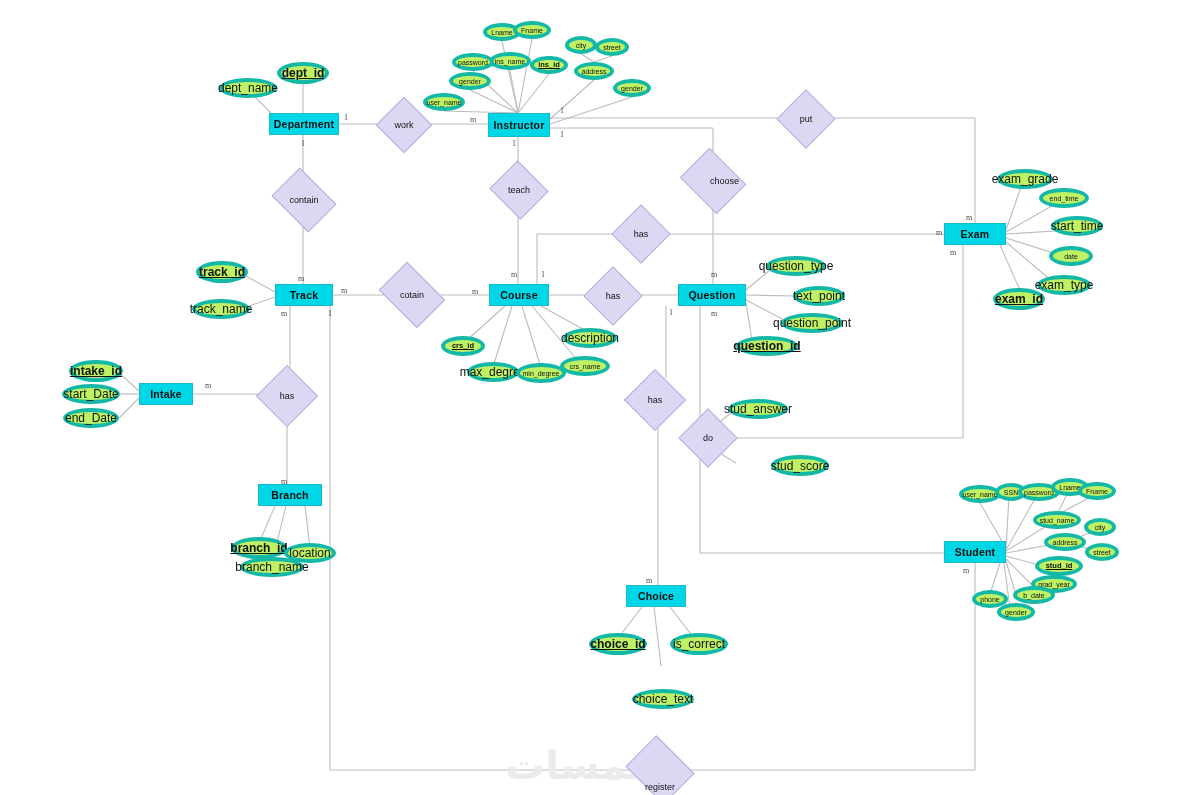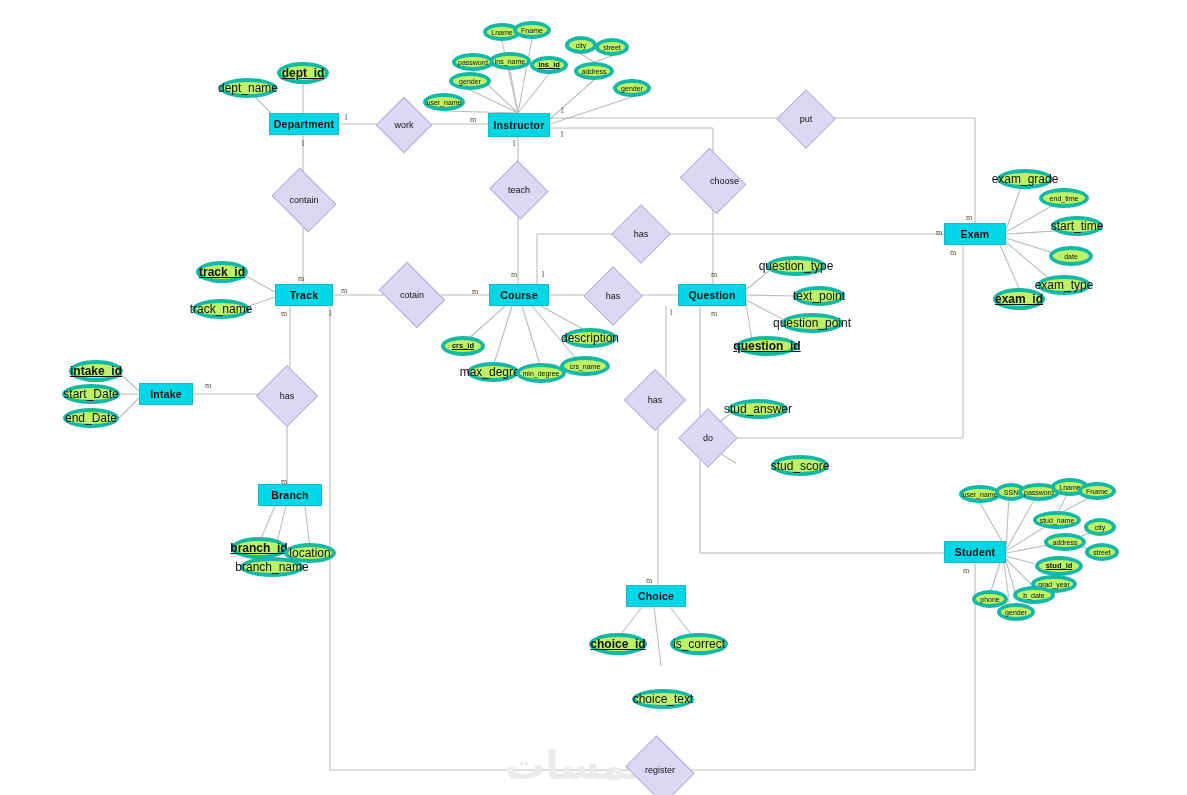--- a/index.html
+++ b/index.html
@@ -387,21 +387,21 @@
       <span class="lbl">has</span>
     </div>
     <div class="rel" style="left: 633px; top: 378px; width: 44px; height: 44px;">
       <div class="dia"></div>
       <span class="lbl">has</span>
     </div>
     <div class="rel" style="left: 687px; top: 417px; width: 42px; height: 42px;">
       <div class="dia"></div>
       <span class="lbl">do</span>
     </div>
-    <div class="rel" style="left: 633px; top: 748px; width: 54px; height: 44px;">
+    <div class="rel" style="left: 633px; top: 748px; width: 54px; height: 44px; align-items: flex-end;">
       <div class="dia"></div>
       <span class="lbl">register</span>
     </div>
     <div class="card" style="left: 344px; top: 113px;">1</div>
     <div class="card" style="left: 470px; top: 115px;">m</div>
     <div class="card" style="left: 301px; top: 139px;">1</div>
     <div class="card" style="left: 512px; top: 139px;">1</div>
     <div class="card" style="left: 560px; top: 106px;">1</div>
     <div class="card" style="left: 560px; top: 130px;">1</div>
     <div class="card" style="left: 298px; top: 274px;">m</div>

